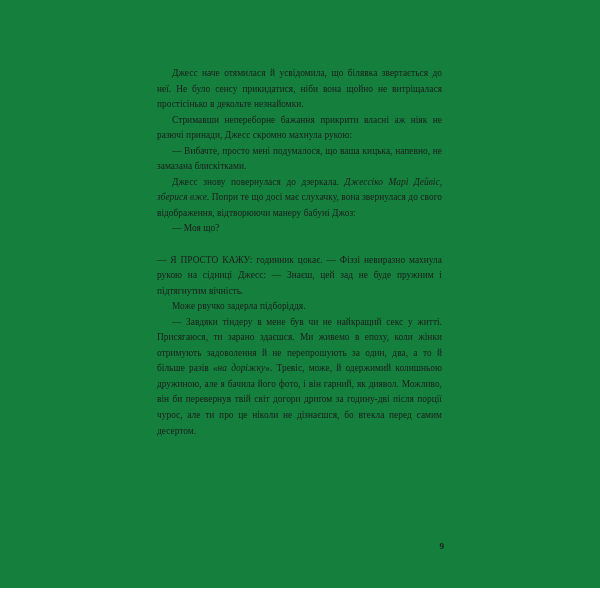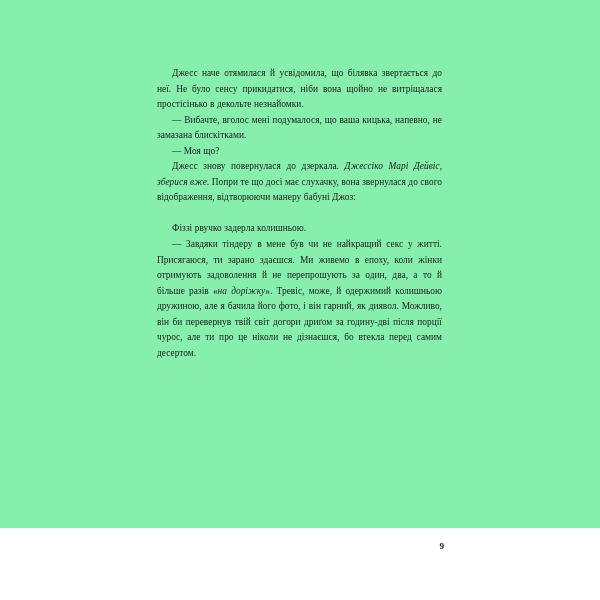--- a/index.html
+++ b/index.html
@@ -12,22 +12,22 @@
     height: 600px;
     background: #ffffff;
     font-family: "Liberation Serif", "DejaVu Serif", serif;
     color: #1a1a1a;
     overflow: hidden;
   }
 
   .page {
     position: relative;
     width: 600px;
-    height: 528px;
-    background: #86efac;
+    height: 588px;
+    background: #15803d;
     box-sizing: border-box;
   }
 
   .text-block {
     position: absolute;
     left: 157px;
     top: 66px;
     width: 285px;
   }
 
@@ -76,40 +76,46 @@
 <body>
 
 <div class="page">
 
   <div class="text-block">
 
     <p class="para">
       <span>Джесс наче отямилася й усвідомила, що білявка звертається до неї. Не було сенсу прикидатися, ніби вона щойно не витріщалася простісінько в декольте незнайомки.</span>
     </p>
 
+    <p class="para">
+      <span>Стримавши непереборне бажання прикрити власні аж ніяк не разючі принади, Джесс скромно махнула рукою:</span>
+    </p>
 
     <p class="para">
-      <span>— Вибачте, вголос мені подумалося, що ваша кицька, напевно, не замазана блискітками.</span>
+      <span>— Вибачте, просто мені подумалося, що ваша кицька, напевно, не замазана блискітками.</span>
+    </p>
+
+    <p class="para">
+      <span>Джесс знову повернулася до дзеркала. </span><span class="it">Джессіко Марі Дейвіс, зберися вже.</span><span> Попри те що досі має слухачку, вона звернулася до свого відображення, відтворюючи манеру бабуні Джоз:</span>
     </p>
 
     <p class="para">
       <span>— Моя що?</span>
     </p>
 
-    <p class="para">
-      <span>Джесс знову повернулася до дзеркала. </span><span class="it">Джессіко Марі Дейвіс, зберися вже.</span><span> Попри те що досі має слухачку, вона звернулася до свого відображення, відтворюючи манеру бабуні Джоз:</span>
+
+    <div class="section-gap"></div>
+
+    <p class="para no-indent">
+      <span class="caps">— Я ПРОСТО КАЖУ: годинник цокає. — Фіззі невиразно махнула рукою на сідниці Джесс: — Знаєш, цей зад не буде пружним і підтягнутим вічність.</span>
     </p>
 
 
-    <div class="section-gap"></div>
-
-
-
     <p class="para">
-      <span>Фіззі рвучко задерла колишньою.</span>
+      <span>Може рвучко задерла підборіддя.</span>
     </p>
 
     <p class="para">
       <span>— Завдяки тіндеру в мене був чи не найкращий секс у житті. Присягаюся, ти зарано здаєшся. Ми живемо в епоху, коли жінки отримують задоволення й не перепрошують за один, два, а то й більше разів «</span><span class="it">на доріжку</span><span>». Тревіс, може, й одержимий колишньою дружиною, але я бачила його фото, і він гарний, як диявол. Можливо, він би перевернув твій світ догори дриґом за годину-дві після порції чурос, але ти про це ніколи не дізнаєшся, бо втекла перед самим десертом.</span>
     </p>
 
   </div>
 
   <div class="folio">9</div>
 

